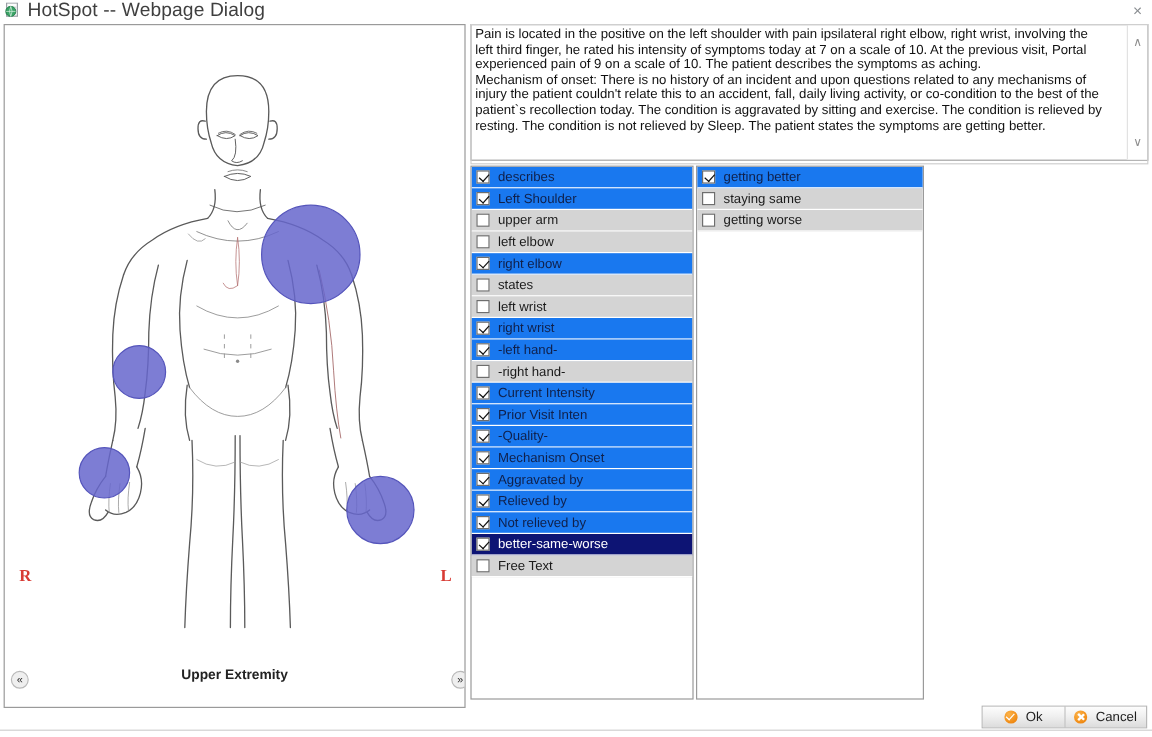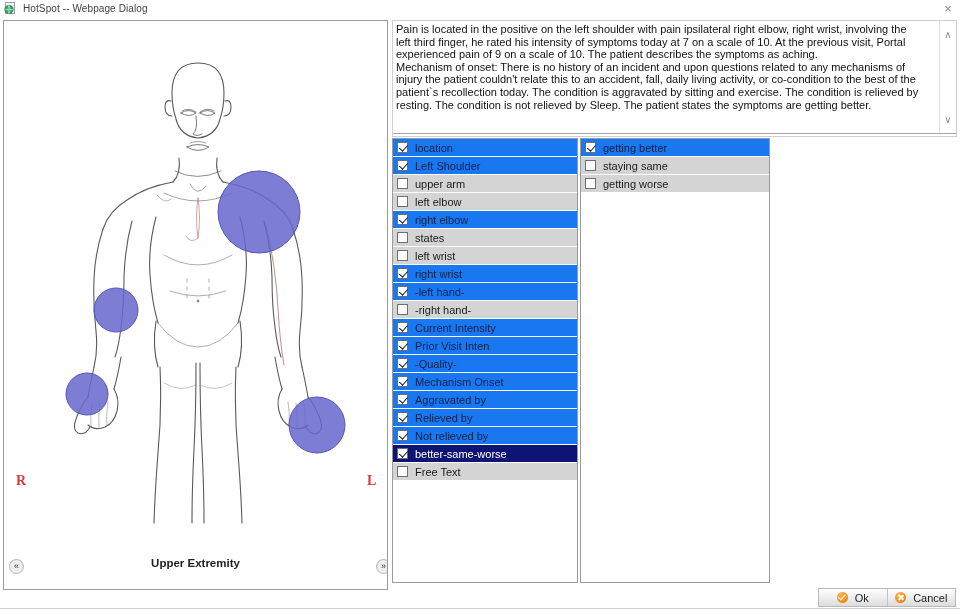--- a/index.html
+++ b/index.html
@@ -28,21 +28,21 @@
     align-items: center;
   }
   .titlebar-icon {
     width: 13px; height: 13px;
     margin-left: 4px;
     position: relative;
     flex: 0 0 auto;
   }
   .titlebar-icon svg { display: block; }
   .titlebar-text {
-    font-size: 10px;
+    font-size: 16px;
     color: #3f3f3f;
     margin-left: 6px;
     white-space: nowrap;
     letter-spacing: 0.1px;
   }
   .titlebar-close {
     position: absolute;
     right: 4px; top: 1px;
     width: 16px; height: 15px;
     color: #888c90;
@@ -381,21 +381,21 @@
     <div class="narrative-scroll">
       <span class="arrow up">∧</span>
       <span class="arrow down">∨</span>
     </div>
   </div>
   <div class="dialog-frame"></div>
 
   <div class="listpanel primary" id="primary-list">
       <div class="list-row selected">
         <span class="list-cb checked"></span>
-        <span class="list-label">location</span>
+        <span class="list-label">describes</span>
       </div>
       <div class="list-row selected">
         <span class="list-cb checked"></span>
         <span class="list-label">Left Shoulder</span>
       </div>
       <div class="list-row">
         <span class="list-cb"></span>
         <span class="list-label">upper arm</span>
       </div>
       <div class="list-row">

